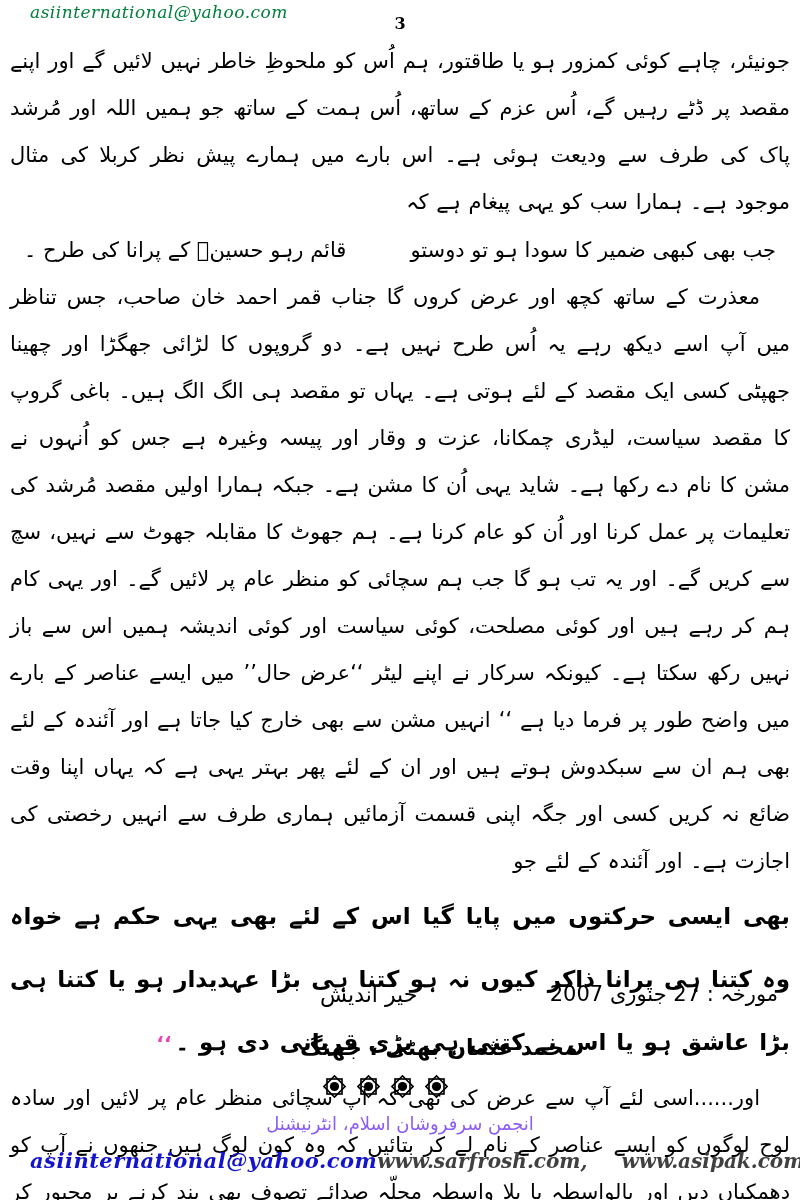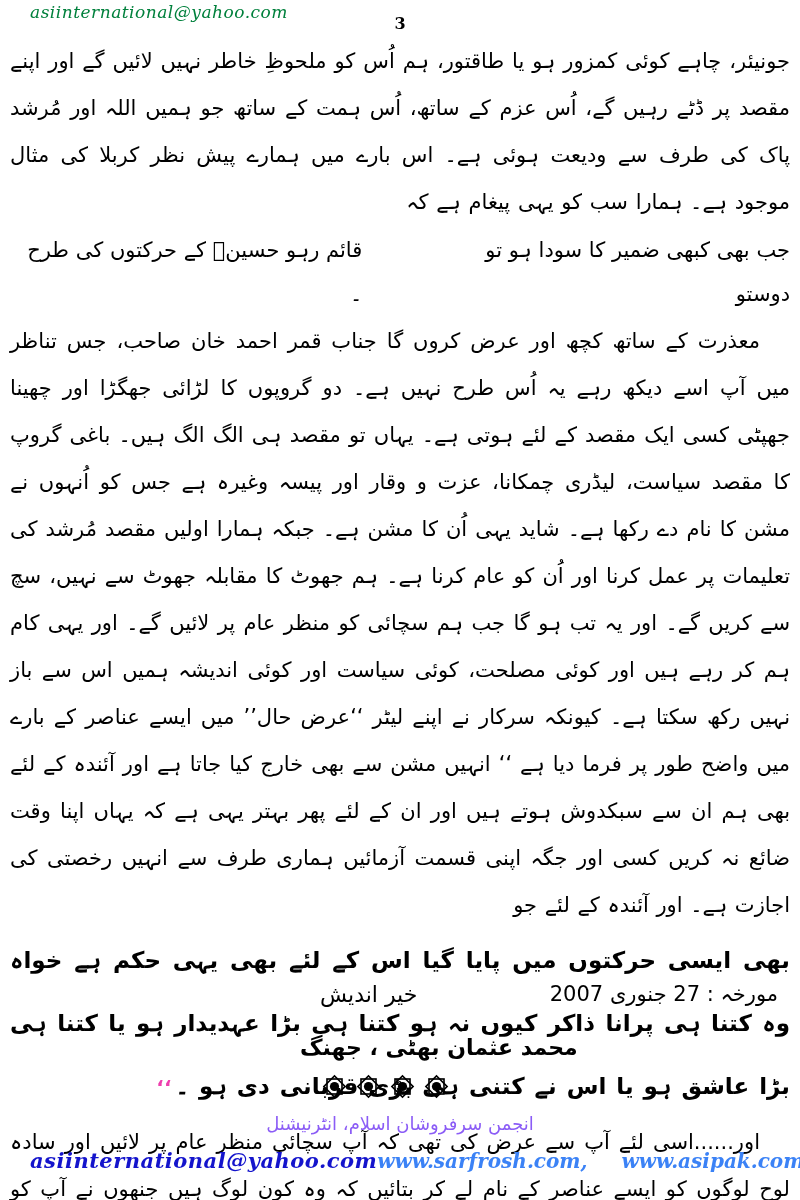--- a/index.html
+++ b/index.html
@@ -101,40 +101,40 @@
     font-style:italic;
   }
   .footer-email {
     font-size:21px; font-weight:bold;
     color:#1414cc;
     letter-spacing:0.5px;
   }
   .footer-sites { margin-left:auto; display:flex; gap:34px; padding-right:6px; }
   .footer-site {
     font-size:20px; font-weight:bold;
-    color:#3b82f6;
+    color:#404040;
   }
   .star-icon { display:inline-block; width:25px; height:25px; }
 </style>
 </head>
 <body>
 
 <div class="page">
 
   <div class="header-email">asiinternational@yahoo.com</div>
 
   <div class="page-number">3</div>
 
   <div class="body-text">
 
     <p class="urdu">جونیئر، چاہے کوئی کمزور ہو یا طاقتور، ہم اُس کو ملحوظِ خاطر نہیں لائیں گے اور اپنے مقصد پر ڈٹے رہیں گے، اُس عزم کے ساتھ، اُس ہمت کے ساتھ جو ہمیں اللہ اور مُرشد پاک کی طرف سے ودیعت ہوئی ہے۔ اس بارے میں ہمارے پیش نظر کربلا کی مثال موجود ہے۔ ہمارا سب کو یہی پیغام ہے کہ</p>
 
     <div class="verse-line">
       <span>جب بھی کبھی ضمیر کا سودا ہو تو دوستو</span>
-      <span>قائم رہو حسینؑ کے حرکتوں کی طرح ۔</span>
+      <span>قائم رہو حسینؑ کے پرانا کی طرح ۔</span>
     </div>
 
     <p class="urdu para-indent">معذرت کے ساتھ کچھ اور عرض کروں گا جناب قمر احمد خان صاحب، جس تناظر میں آپ اسے دیکھ رہے یہ اُس طرح نہیں ہے۔ دو گروپوں کا لڑائی جھگڑا اور چھینا جھپٹی کسی ایک مقصد کے لئے ہوتی ہے۔ یہاں تو مقصد ہی الگ الگ ہیں۔ باغی گروپ کا مقصد سیاست، لیڈری چمکانا، عزت و وقار اور پیسہ وغیرہ ہے جس کو اُنہوں نے مشن کا نام دے رکھا ہے۔ شاید یہی اُن کا مشن ہے۔ جبکہ ہمارا اولیں مقصد مُرشد کی تعلیمات پر عمل کرنا اور اُن کو عام کرنا ہے۔ ہم جھوٹ کا مقابلہ جھوٹ سے نہیں، سچ سے کریں گے۔ اور یہ تب ہو گا جب ہم سچائی کو منظر عام پر لائیں گے۔ اور یہی کام ہم کر رہے ہیں اور کوئی مصلحت، کوئی سیاست اور کوئی اندیشہ ہمیں اس سے باز نہیں رکھ سکتا ہے۔ کیونکہ سرکار نے اپنے لیٹر ‘‘عرض حال’’ میں ایسے عناصر کے بارے میں واضح طور پر فرما دیا ہے ‘‘ انہیں مشن سے بھی خارج کیا جاتا ہے اور آئندہ کے لئے بھی ہم ان سے سبکدوش ہوتے ہیں اور ان کے لئے پھر بہتر یہی ہے کہ یہاں اپنا وقت ضائع نہ کریں کسی اور جگہ اپنی قسمت آزمائیں ہماری طرف سے انہیں رخصتی کی اجازت ہے۔ اور آئندہ کے لئے جو</p>
 
     <p class="bold-quote"><span>بھی ایسی حرکتوں میں پایا گیا اس کے لئے بھی یہی حکم ہے خواہ وہ کتنا ہی پرانا ذاکر کیوں نہ ہو کتنا ہی بڑا عہدیدار ہو یا کتنا ہی بڑا عاشق ہو یا اس نے کتنی ہی بڑی قربانی دی ہو ۔</span><span class="quote-mark-pink">‘‘</span></p>
 
     <p class="urdu para-indent">اور......اسی لئے آپ سے عرض کی تھی کہ آپ سچائی منظر عام پر لائیں اور سادہ لوح لوگوں کو ایسے عناصر کے نام لے کر بتائیں کہ وہ کون لوگ ہیں جنھوں نے آپ کو دھمکیاں دیں اور بالواسطہ یا بلا واسطہ مجلّہ صدائے تصوف بھی بند کرنے پر مجبور کر دیا۔ آپ اس بارے میں بھی لکھیں کہ قبلہ اباجی حضور اور سرکار کے خاندان کے درمیان کیا معاملہ تھا؟ ہمیں سرکار کی باتیں بتائیں جیسا کہ آپ نے ہمیں پہلے بھی کچھ باتیں بتائیں، تا کہ وہ ہمارے لئے مشعلِ راہ بنیں اور ہمارے ایمان تازہ ہوں۔ والسلام</p>
   </div>
 
   <div class="signature-block">

